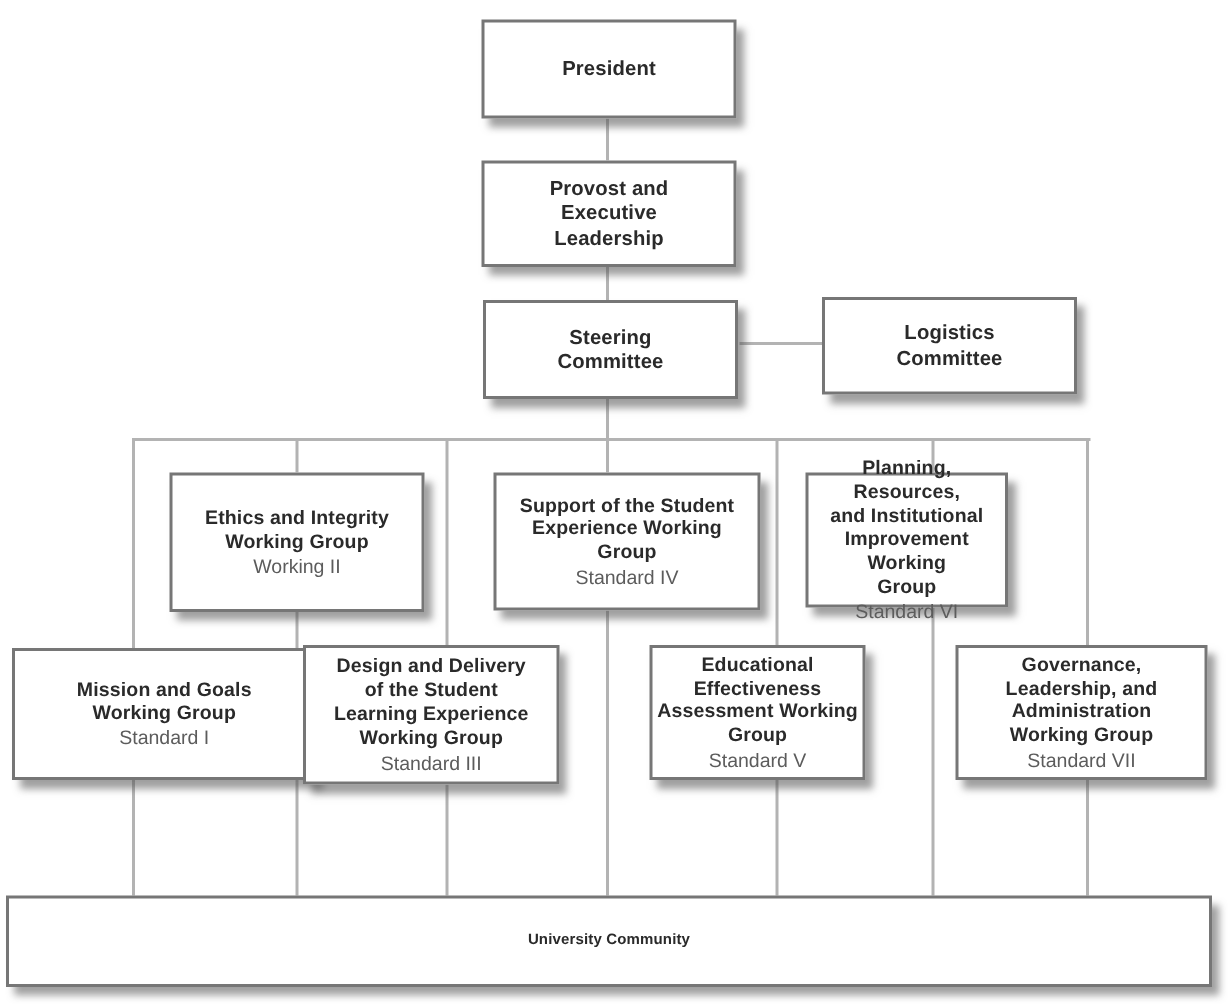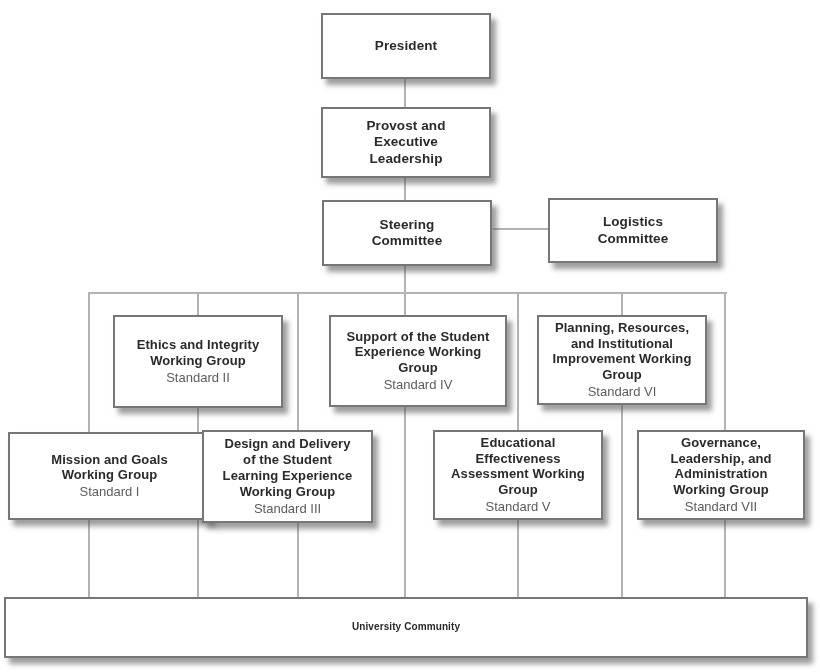--- a/index.html
+++ b/index.html
@@ -68,31 +68,31 @@
   </div>
 
   <div class="node top-node" style="left:548px;top:198px;width:170px;height:65px">
     <span class="title">Logistics
 Committee</span>
   </div>
 
   <div class="node" style="left:113px;top:315px;width:170px;height:93px">
     <span class="title">Ethics and Integrity
 Working Group</span>
-    <span class="standard">Standard II</span>
+    <span class="standard">Working II</span>
   </div>
 
   <div class="node" style="left:329px;top:315px;width:178px;height:92px">
     <span class="title">Support of the Student
 Experience Working
 Group</span>
     <span class="standard">Standard IV</span>
   </div>
 
-  <div class="node" style="left:537px;top:315px;width:170px;height:90px">
+  <div class="node" style="left:537px;top:315px;width:135px;height:90px">
     <span class="title">Planning, Resources,
 and Institutional
 Improvement Working
 Group</span>
     <span class="standard">Standard VI</span>
   </div>
 
   <div class="node" style="left:8px;top:432px;width:203px;height:88px">
     <span class="title">Mission and Goals
 Working Group</span>
@@ -100,21 +100,21 @@
   </div>
 
   <div class="node" style="left:202px;top:430px;width:171px;height:93px">
     <span class="title">Design and Delivery
 of the Student
 Learning Experience
 Working Group</span>
     <span class="standard">Standard III</span>
   </div>
 
-  <div class="node" style="left:433px;top:430px;width:170px;height:90px">
+  <div class="node" style="left:433px;top:430px;width:144px;height:90px">
     <span class="title">Educational
 Effectiveness
 Assessment Working
 Group</span>
     <span class="standard">Standard V</span>
   </div>
 
   <div class="node" style="left:637px;top:430px;width:168px;height:90px">
     <span class="title">Governance,
 Leadership, and

